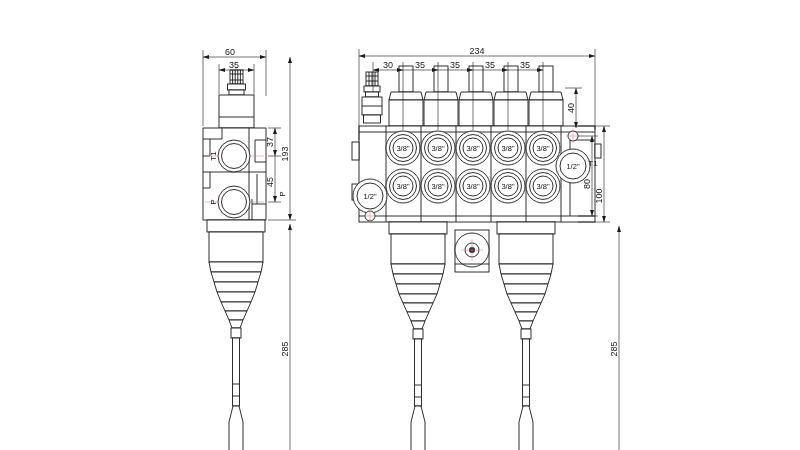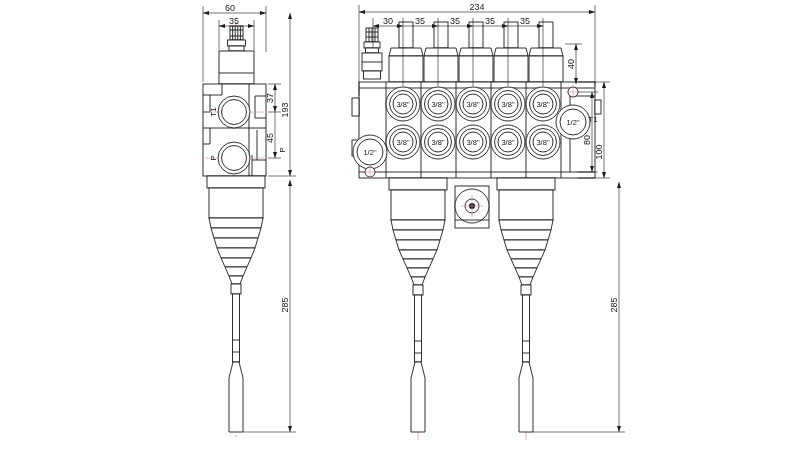--- a/index.html
+++ b/index.html
@@ -1,20 +1,20 @@
 <!DOCTYPE html>
 <html><head>
 <meta charset="utf-8">
 <style>
   html,body{margin:0;padding:0;}
   body{
     width:800px;height:450px;background:#ffffff;overflow:hidden;
     font-family:"Liberation Sans", sans-serif;
   }
-  #stage{position:relative;width:800px;height:384px;}
+  #stage{position:relative;width:800px;height:384px;margin-top:44px;}
   svg{display:block;}
   .dimtxt{font-family:"Liberation Sans",sans-serif;font-size:9px;fill:#1a1a1a;}
   .porttxt{font-family:"Liberation Sans",sans-serif;font-size:7.5px;fill:#111;}
   .lbl{font-family:"Liberation Sans",sans-serif;font-size:8px;fill:#111;}
 </style>
 </head>
 <body>
 
 <div id="stage">
 <svg width="800" height="450" viewBox="0 0 800 450">

